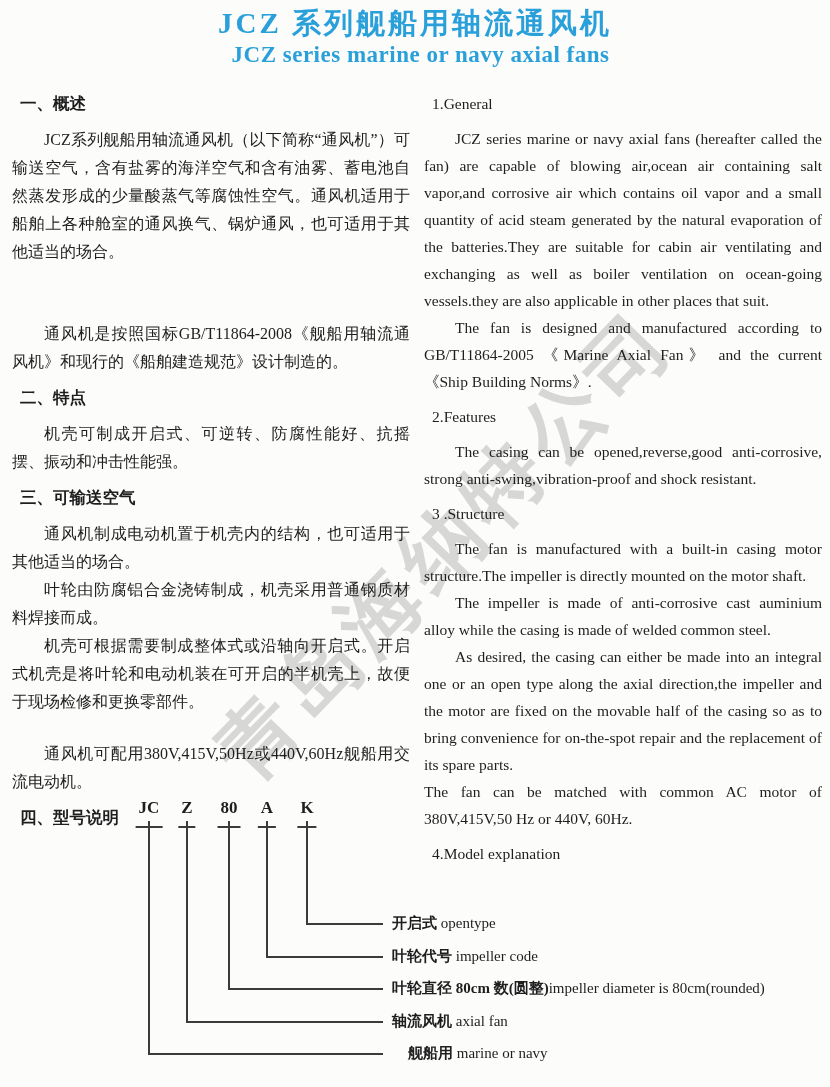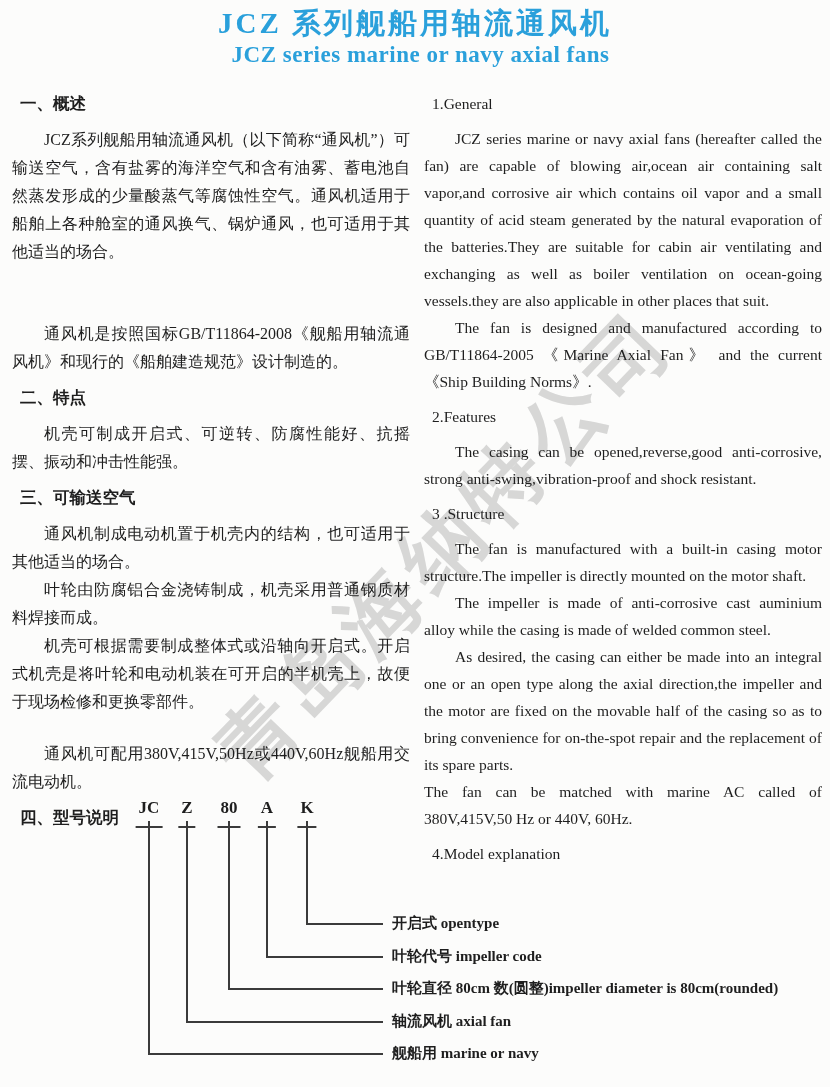--- a/index.html
+++ b/index.html
@@ -49,21 +49,21 @@
     font-size:17px; font-weight:bold; line-height:20px;
     padding:0 3px 8px 3px; border-bottom:2px solid #3b3b3b;
   }
   .vline { position:absolute; width:2px;  background:#3b3b3b; }
   .hline { position:absolute; height:2px; background:#3b3b3b; }
   .dlabel {
     position:absolute; left:392px;
     font-size:15px; line-height:20px; white-space:nowrap;
     font-weight:bold;
   }
-  .dlabel .en { font-weight:bold;text-align:right; }
+  .dlabel .en { font-weight:normal;text-align:right; }
 </style>
 </head>
 <body>
 
 <div class="page">
 
   <div class="watermark">青岛海纳特公司</div>
 
   <div class="header">
     <div class="title-zh">JCZ 系列舰船用轴流通风机</div>
@@ -92,21 +92,21 @@
     <p>JCZ series marine or navy axial fans (hereafter called the fan) are capable of blowing air,ocean air containing salt vapor,and corrosive air which contains oil vapor and a small quantity of acid steam generated by the natural evaporation of the batteries.They are suitable for cabin air ventilating and exchanging as well as boiler ventilation on ocean-going vessels.they are also applicable in other places that suit.</p>
     <p>The fan is designed and manufactured according to GB/T11864-2005 《Marine Axial Fan》 and the current 《Ship Building Norms》.</p>
 
     <h3>2.Features</h3>
     <p>The casing can be opened,reverse,good anti-corrosive, strong anti-swing,vibration-proof and shock resistant.</p>
 
     <h3>3 .Structure</h3>
     <p>The fan is manufactured with a built-in casing motor structure.The impeller is directly mounted on the motor shaft.</p>
     <p>The impeller is made of anti-corrosive cast auminium alloy while the casing is made of welded common steel.</p>
     <p>As desired, the casing can either be made into an integral one or an open type along the axial direction,the impeller and the motor are fixed on the movable half of the casing so as to bring convenience for on-the-spot repair and the replacement of its spare parts.</p>
-    <p class="noindent">The fan can be matched with marine AC called of 380V,415V,50 Hz or 440V, 60Hz.</p>
+    <p class="noindent">The fan can be matched with common AC motor of 380V,415V,50 Hz or 440V, 60Hz.</p>
 
     <h3>4.Model explanation</h3>
   </div>
 
   <div class="diagram">
 
     <span class="code" style="left:149px;">JC</span>
     <span class="code" style="left:187px;">Z</span>
     <span class="code" style="left:229px;">80</span>
     <span class="code" style="left:267px;">A</span>
@@ -121,16 +121,16 @@
     <div class="hline" style="left:306px; top:128px; width:77px;"></div>
     <div class="hline" style="left:266px; top:161px; width:117px;"></div>
     <div class="hline" style="left:228px; top:193px; width:155px;"></div>
     <div class="hline" style="left:186px; top:226px; width:197px;"></div>
     <div class="hline" style="left:148px; top:258px; width:235px;"></div>
 
     <span class="dlabel" style="top:118px;"><span>开启式</span><span class="en"> opentype</span></span>
     <span class="dlabel" style="top:151px;"><span>叶轮代号</span><span class="en"> impeller code</span></span>
     <span class="dlabel" style="top:183px;"><span>叶轮直径 80cm 数(圆整)</span><span class="en">impeller diameter is 80cm(rounded)</span></span>
     <span class="dlabel" style="top:216px;"><span>轴流风机</span><span class="en"> axial fan</span></span>
-    <span class="dlabel" style="top:248px;"><span>舰船用</span><span class="en"> marine or navy</span></span>
+    <span class="dlabel" style="top:248px;margin-left:16px;"><span>舰船用</span><span class="en"> marine or navy</span></span>
   </div>
 
 </div>
 
 </body></html>

